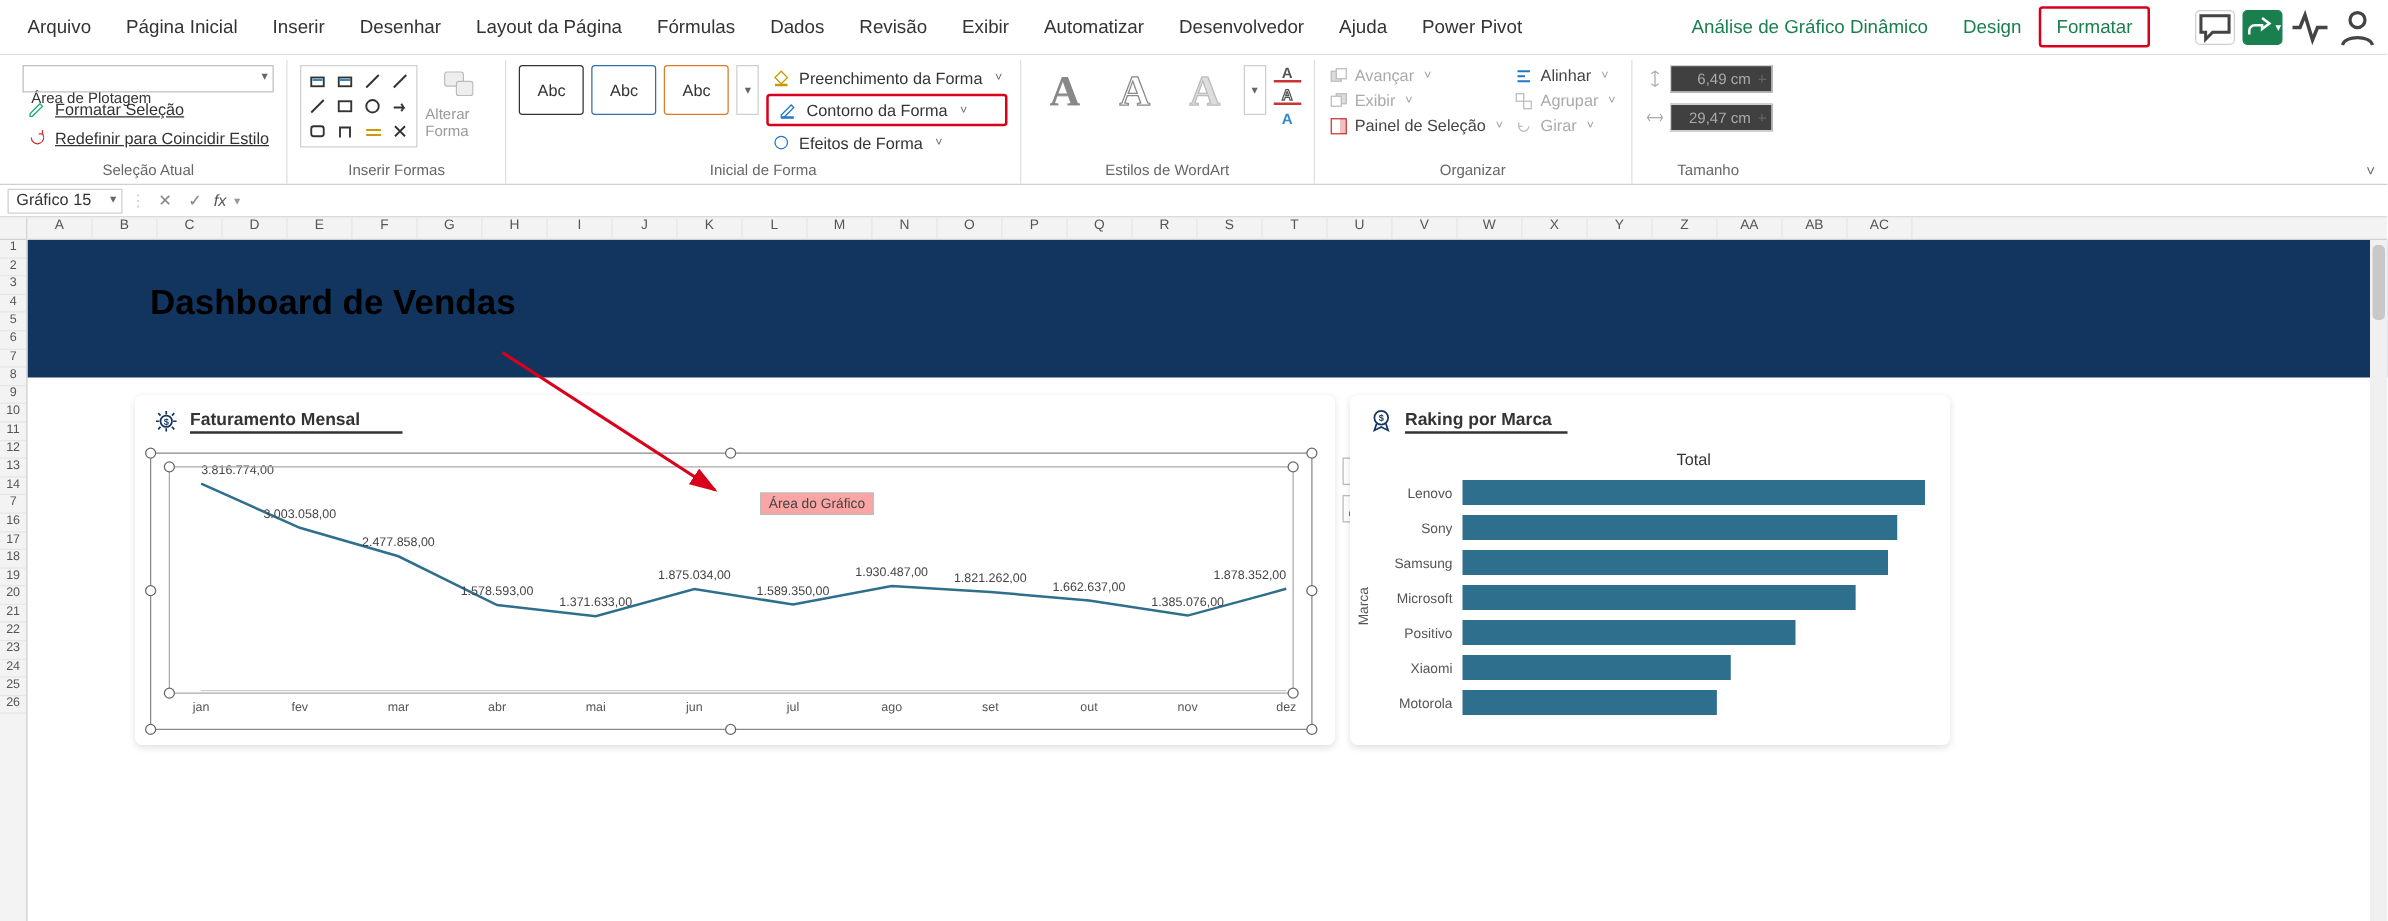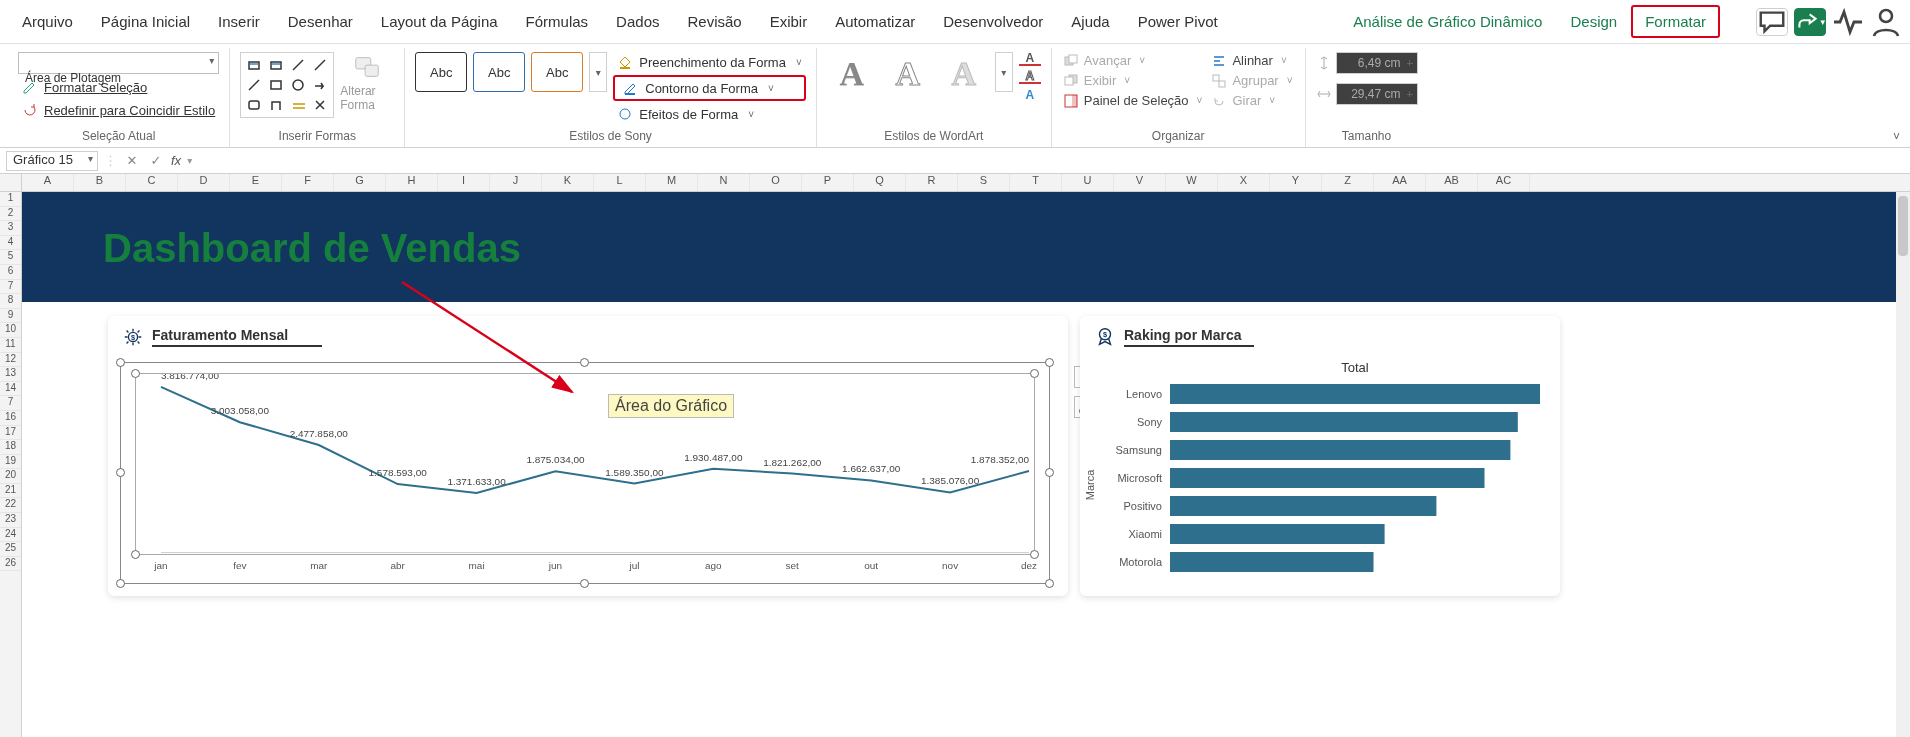--- a/index.html
+++ b/index.html
@@ -65,32 +65,32 @@
   
   .sheet { display:flex; height:calc(737px - 44px - 104px - 26px); }
   .rowhdrs { width:22px; background:#f3f3f3; border-right:1px solid #d0d0d0; }
   .rowhdrs div { height:14.6px; font-size:10px; color:#555; text-align:center; border-bottom:1px solid #e6e6e6; }
   .colwrap { flex:1; position:relative; overflow:hidden; }
   .colhdrs { display:flex; height:18px; background:#f3f3f3; border-bottom:1px solid #d0d0d0; }
   .colhdrs div { flex:0 0 52px; text-align:center; font-size:11px; color:#555; border-right:1px solid #e6e6e6; }
   .canvas { position:absolute; left:0; top:18px; right:0; bottom:0; }
 
   .bluebg { position:absolute; left:0; top:0; right:0; height:110px; background:#12355f; }
-  .dash-title { position:absolute; left:81px; top:34px; font-size:40px; font-weight:700; color:#15803d; }
+  .dash-title { position:absolute; left:98px; top:34px; font-size:28px; font-weight:700; color:#000000; }
 
   .card { position:absolute; background:#fff; border-radius:6px; box-shadow:0 2px 6px rgba(0,0,0,.12); }
   .card.chart1 { left:86px; top:124px; width:960px; height:280px; }
   .card.chart2 { left:1058px; top:124px; width:480px; height:280px; }
   .card-head { display:flex; align-items:center; gap:8px; padding:10px 14px 4px; font-size:14px; color:#333; font-weight:600;}
   .card-head .uline { display:block; width:170px; height:2px; background:#333; margin-top:2px;}
   .card-icon { width:22px; height:22px; }
   .sel-rect { position:absolute; border:1px solid #888; }
   .handle { position:absolute; width:9px; height:9px; background:#fff; border:1px solid #666; border-radius:50%; }
   .float-tool { position:absolute; width:22px; height:22px; border:1px solid #bbb; background:#fff; display:flex; align-items:center; justify-content:center; font-size:14px; color:#1a7f4e; cursor:pointer;}
-  .tooltip { position:absolute; background:#fef9c3; border:1px solid #bbb; padding:2px 6px; font-size:16px; color:#444; }
+  .tooltip { position:absolute; background:#fca5a5; border:1px solid #bbb; padding:2px 6px; font-size:11px; color:#444; }
   .arrow { position:absolute; }
   .dl { font-size:10px; fill:#444; }
   .cat { font-size:10px; fill:#555; text-anchor:middle;}
   .bar-lbl { font-size:11px; fill:#555; text-anchor:end;}
   .axis-title { font-size:11px; fill:#555; }
   .chart-title { font-size:13px; fill:#333; text-anchor:middle; }
 
   .scroll-v { position:absolute; right:0; top:18px; width:14px; bottom:0; background:#f0f0f0;}
   .scroll-v .thumb { position:absolute; left:2px; right:2px; top:4px; height:60px; background:#c8c8c8; border-radius:4px;}
 </style>
@@ -263,21 +263,21 @@
           <span>Contorno da Forma</span>
         </div>
         <div class="shape-row">
           <svg width="16" height="16" viewBox="0 0 16 16">
               <circle cx="8" cy="8" r="5" fill="none" stroke="#27c"></circle>
             </svg>
           <span>Efeitos de Forma</span>
         </div>
       </div>
     </div>
-    <div class="group-label">Estilos de Sony</div>
+    <div class="group-label">Inicial de Forma</div>
   </div>
 
   <div class="group">
     <div class="group-body">
       <div class="wa fill">
           <span>A</span>
         </div>
       <div class="wa outline">
           <span>A</span>
         </div>

